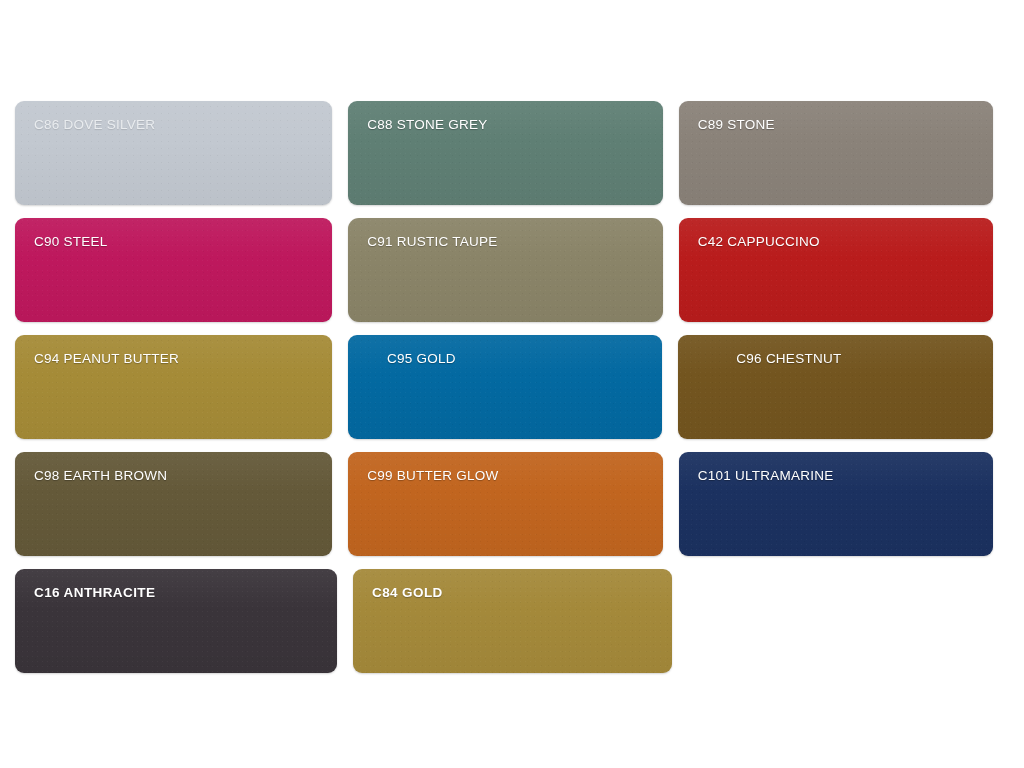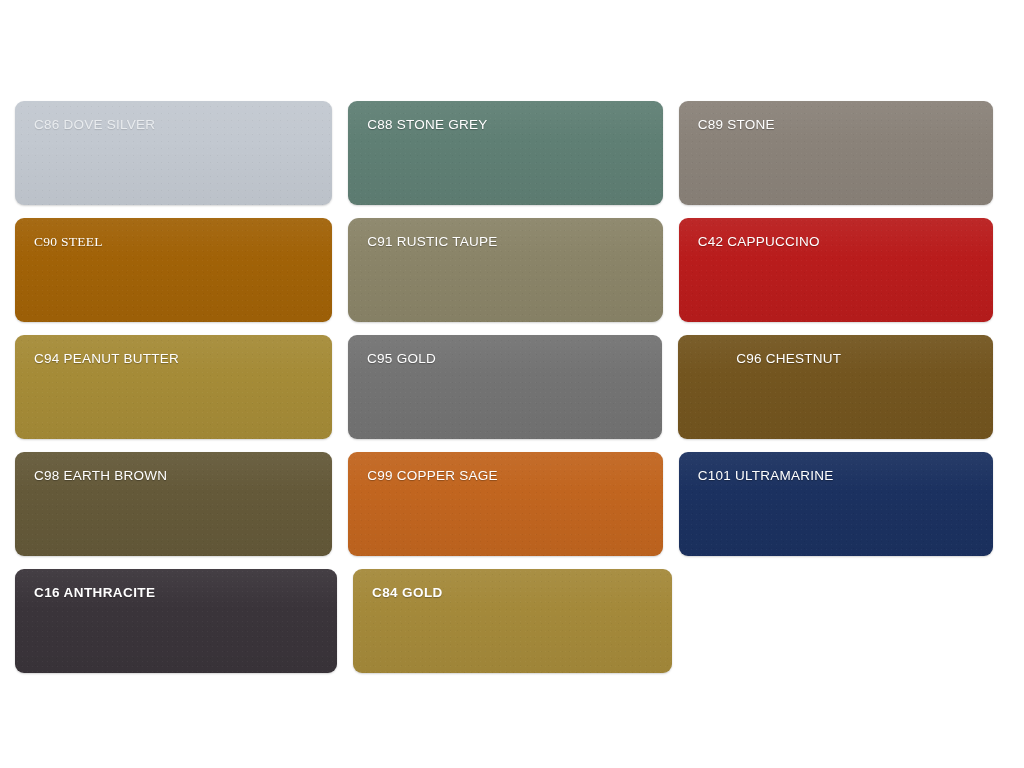--- a/index.html
+++ b/index.html
@@ -108,49 +108,49 @@
       </div>
       <div class="swatch col-b" style="background-color: rgb(95, 127, 116);">
         <span class="swatch-label">C88 STONE GREY</span>
       </div>
       <div class="swatch col-c" style="background-color: rgb(138, 130, 121);">
         <span class="swatch-label">C89 STONE</span>
       </div>
     </div>
 
     <div class="swatch-row">
-      <div class="swatch col-a" style="background-color: #a16207; font-family: Liberation Serif, serif;">
+      <div class="swatch col-a" style="background-color: #be185d;">
         <span class="swatch-label">C90 STEEL</span>
       </div>
       <div class="swatch col-b" style="background-color: rgb(138, 132, 104); border-radius: 11px;">
         <span class="swatch-label">C91 RUSTIC TAUPE</span>
       </div>
       <div class="swatch col-c" style="background-color: #b91c1c;">
         <span class="swatch-label">C42 CAPPUCCINO</span>
       </div>
     </div>
 
     <div class="swatch-row">
       <div class="swatch col-a" style="background-color: rgb(165, 139, 55);">
         <span class="swatch-label">C94 PEANUT BUTTER</span>
       </div>
-      <div class="swatch col-b" style="background-color: #737373;">
+      <div class="swatch col-b" style="background-color: #0369a1; padding-left: 20px;">
         <span class="swatch-label">C95 GOLD</span>
       </div>
       <div class="swatch col-c" style="background-color: rgb(115, 85, 31); padding-left: 39px;">
         <span class="swatch-label">C96 CHESTNUT</span>
       </div>
     </div>
 
     <div class="swatch-row">
       <div class="swatch col-a" style="background-color: rgb(100, 89, 57);">
         <span class="swatch-label">C98 EARTH BROWN</span>
       </div>
       <div class="swatch col-b" style="background-color: rgb(193, 101, 31);">
-        <span class="swatch-label">C99 COPPER SAGE</span>
+        <span class="swatch-label">C99 BUTTER GLOW</span>
       </div>
       <div class="swatch col-c" style="background-color: rgb(27, 49, 96);">
         <span class="swatch-label">C101 ULTRAMARINE</span>
       </div>
     </div>
 
     <div class="swatch-row">
       <div class="swatch col-a bold-label" style="background-color: rgb(58, 52, 58);">
         <span class="swatch-label">C16 ANTHRACITE</span>
       </div>

